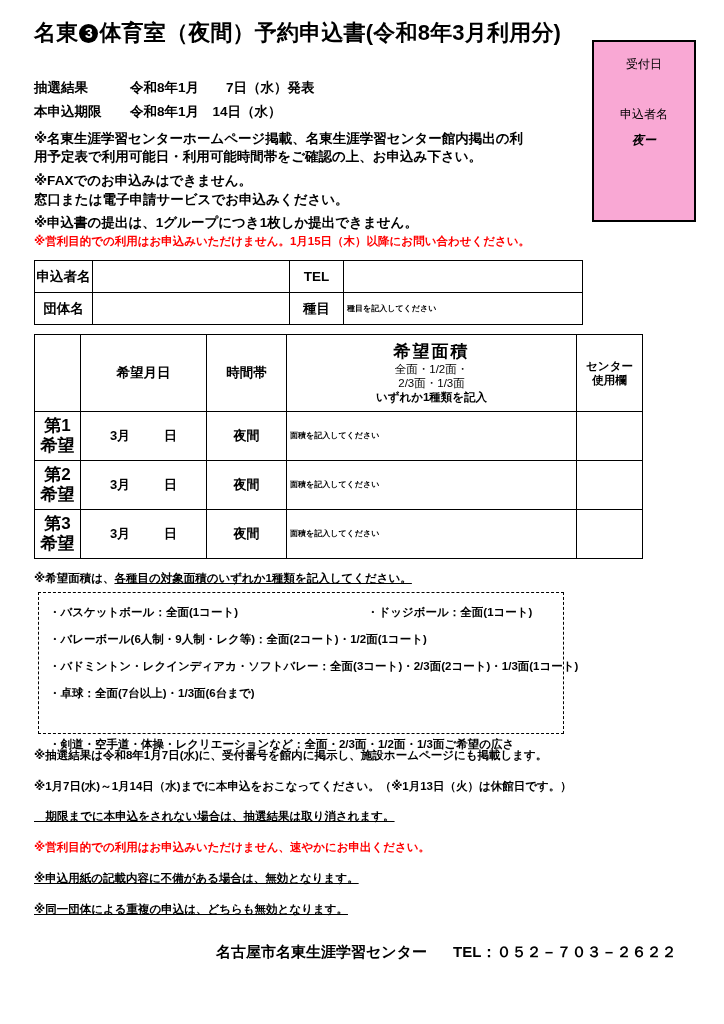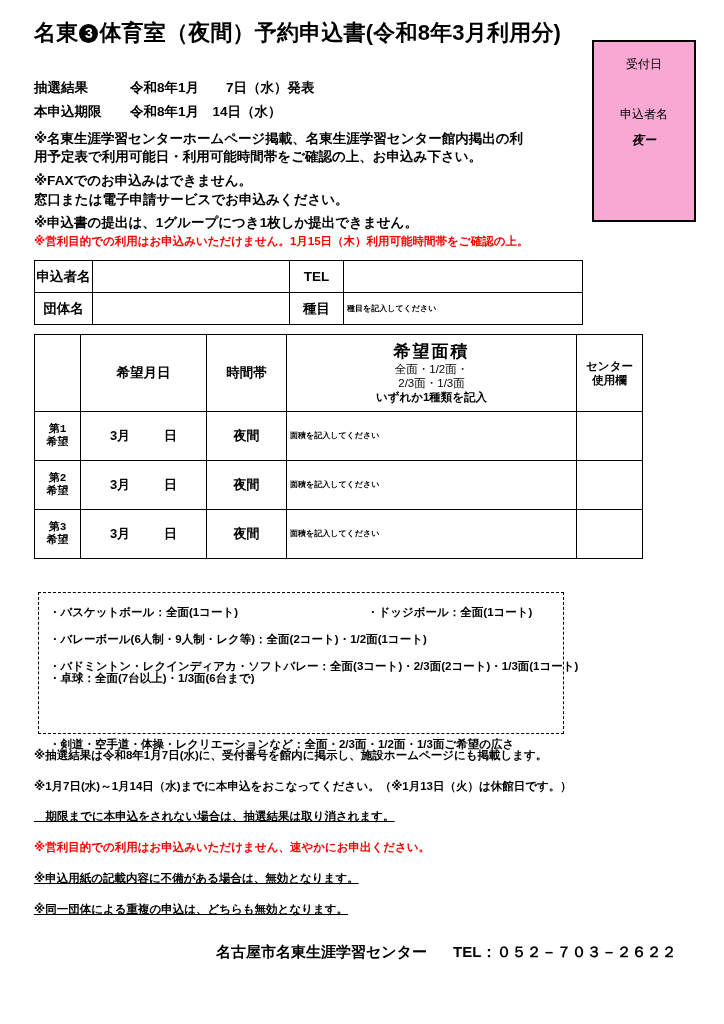--- a/index.html
+++ b/index.html
@@ -122,21 +122,21 @@
   #res-table .hdr-blank { height: 76px; }
   #res-table .hdr-txt { font-size: 13.5px; }
   .area-head {
     line-height: 1.22;
     padding: 3px 0;
   }
   .area-head .a1 { font-size: 17px; font-weight: bold; letter-spacing: 2px; }
   .area-head .a2 { font-size: 11.5px; font-weight: normal; }
   .area-head .a3 { font-size: 11.5px; font-weight: bold; }
   .ctr-head { font-size: 11.5px; line-height: 1.25; }
-  #res-table td.pref { font-size: 11px; line-height: 1.2; font-family: Liberation Mono, monospace; }
+  #res-table td.pref { font-size: 17px; line-height: 1.2; }
   #res-table td.body-cell { height: 48px; }
   .md { display: inline-block; }
   .md .m { margin-right: 34px; }
 
   
   #sports-box {
     left: 38px; top: 592px;
     width: 526px; height: 142px;
     border: 1.3px dashed #000;
     box-sizing: border-box;
@@ -166,21 +166,21 @@
 
   <div class="abs daterow" style="left:34px; top:79px;"><span class="lbl">抽選結果</span><span>令和8年1月　　7日（水）発表</span></div>
 
   <div class="abs daterow" style="left:34px; top:103px;"><span class="lbl">本申込期限</span><span>令和8年1月　14日（水）</span></div>
 
   <div class="abs notice" style="left:34px; top:130px;">※名東生涯学習センターホームページ掲載、名東生涯学習センター館内掲出の利</div>
   <div class="abs notice" style="left:34px; top:148px;">用予定表で利用可能日・利用可能時間帯をご確認の上、お申込み下さい。</div>
   <div class="abs notice" style="left:34px; top:172px;">※FAXでのお申込みはできません。</div>
   <div class="abs notice" style="left:34px; top:191px;">窓口または電子申請サービスでお申込みください。</div>
   <div class="abs notice" style="left:34px; top:214px;">※申込書の提出は、1グループにつき1枚しか提出できません。</div>
-  <div class="abs notice-sm red" style="left:34px; top:234px;">※営利目的での利用はお申込みいただけません。1月15日（木）利用可能時間帯をご確認の上。</div>
+  <div class="abs notice-sm red" style="left:34px; top:234px;">※営利目的での利用はお申込みいただけません。1月15日（木）以降にお問い合わせください。</div>
 
   <div class="abs" id="receipt-box">
     <div class="rb-line" id="rb-date-label">受付日</div>
     <div class="rb-line" id="rb-num-label">申込者名</div>
     <div class="rb-line" id="rb-num-value">夜ー</div>
   </div>
 
   <table class="abs frm" id="info-table">
     <colgroup>
       <col style="width:58px">
@@ -275,27 +275,28 @@
         </td>
         <td class="body-cell">夜間</td>
         <td class="body-cell">
             <span class="hint">面積を記入してください</span>
           </td>
         <td class="body-cell"></td>
       </tr>
     </tbody>
   </table>
 
+  <div class="abs notice-sm" style="left:34px; top:571px;"><span>※希望面積は、</span><span class="u">各種目の対象面積のいずれか1種類を記入してください。</span></div>
 
   <div class="abs" id="sports-box">
     <div class="abs sport-line" style="left:10px; top:12px;">・バスケットボール：全面(1コート)</div>
     <div class="abs sport-line" style="left:328px; top:12px;">・ドッジボール：全面(1コート)</div>
     <div class="abs sport-line" style="left:10px; top:39px;">・バレーボール(6人制・9人制・レク等)：全面(2コート)・1/2面(1コート)</div>
     <div class="abs sport-line" style="left:10px; top:66px;">・バドミントン・レクインディアカ・ソフトバレー：全面(3コート)・2/3面(2コート)・1/3面(1コート)</div>
-    <div class="abs sport-line" style="left:10px; top:78px;">・卓球：全面(7台以上)・1/3面(6台まで)</div>
+    <div class="abs sport-line" style="left:10px; top:93px;">・卓球：全面(7台以上)・1/3面(6台まで)</div>
     <div class="abs sport-line" style="left:10px; top:120px;margin-top:24px;">・剣道・空手道・体操・レクリエーションなど：全面・2/3面・1/2面・1/3面ご希望の広さ</div>
   </div>
 
   <div class="abs notice-sm" style="left:34px; top:748px;">※抽選結果は令和8年1月7日(水)に、受付番号を館内に掲示し、施設ホームページにも掲載します。</div>
   <div class="abs notice-sm" style="left:34px; top:779px;">※1月7日(水)～1月14日（水)までに本申込をおこなってください。（※1月13日（火）は休館日です。）</div>
   <div class="abs notice-sm u" style="left:34px; top:809px;">　期限までに本申込をされない場合は、抽選結果は取り消されます。</div>
   <div class="abs notice-sm red" style="left:34px; top:840px;">※営利目的での利用はお申込みいただけません、速やかにお申出ください。</div>
   <div class="abs notice-sm u" style="left:34px; top:871px;text-decoration:underline;">※申込用紙の記載内容に不備がある場合は、無効となります。</div>
   <div class="abs notice-sm u" style="left:34px; top:902px;">※同一団体による重複の申込は、どちらも無効となります。</div>
 

